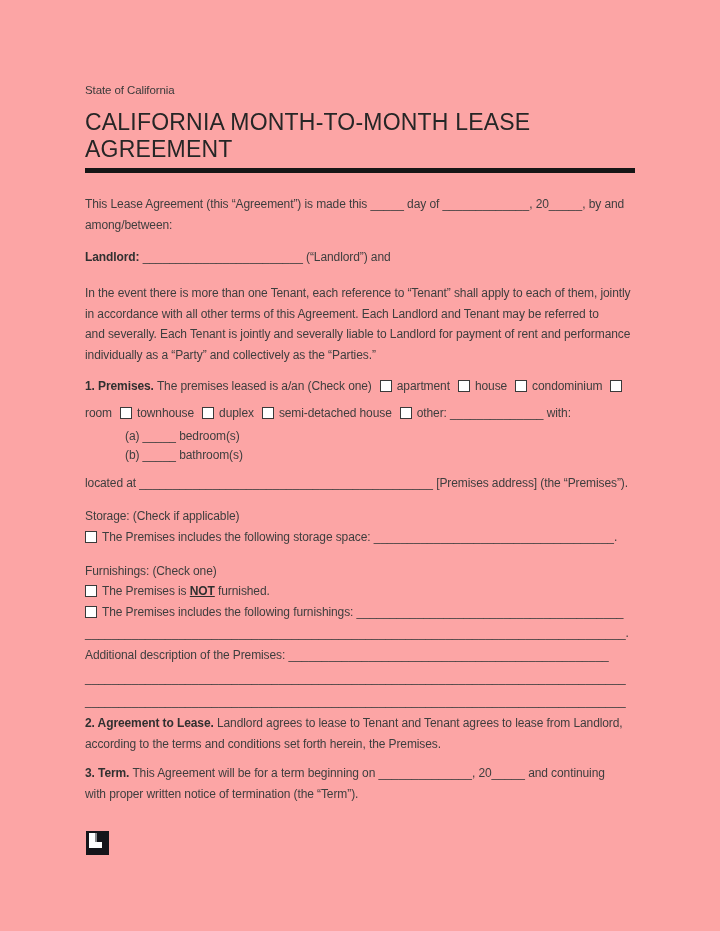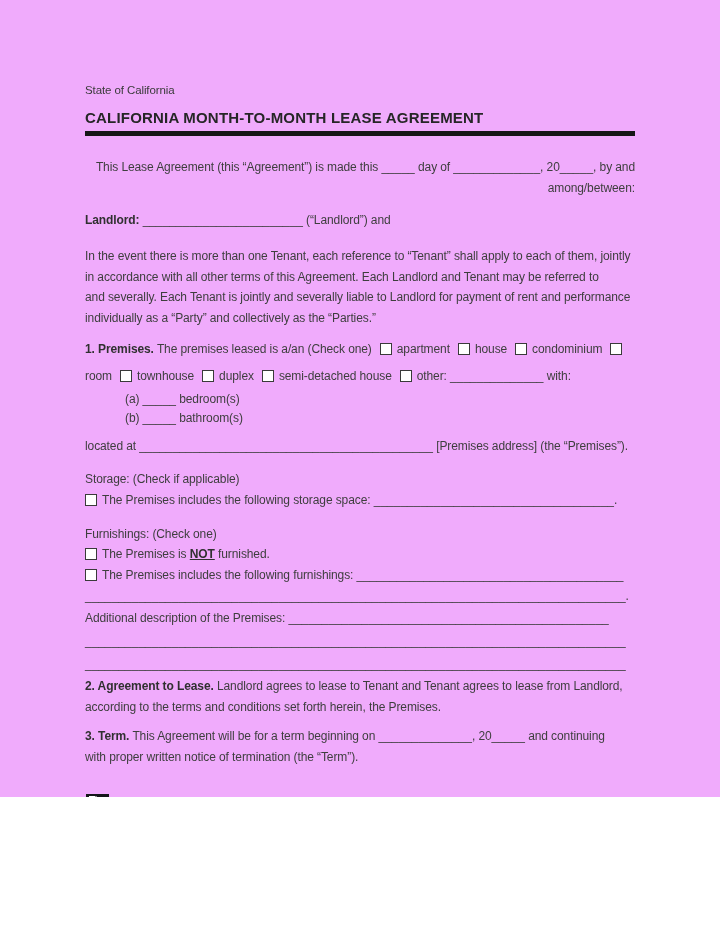--- a/index.html
+++ b/index.html
@@ -4,30 +4,30 @@
 <style>
   * { margin:0; padding:0; box-sizing:border-box; }
   html,body { background:#ffffff; }
   body {
     width:720px; height:931px;
     font-family:"Liberation Sans", sans-serif;
     color:#3e3e3e;
   }
   .page {
     position:relative;
-    width:720px; height:797px;
-    background:#f0abfc;
+    width:720px; height:931px;
+    background:#fca5a5;
     padding:84px 85px 0 85px;
     font-size:12px;
     letter-spacing:-0.1px;
     overflow:hidden;
   }
   .state { font-size:11.5px; color:#3a3a3a; margin-bottom:13px; }
   .title {
-    font-size:15px; font-weight:bold; color:#262626;
+    font-size:23px; font-weight:normal; color:#262626;
     letter-spacing:0.2px; margin-bottom:5px;
     font-family:"Liberation Sans", sans-serif;
   }
   .rule { height:5px; background:#161616; margin-bottom:21px; }
 
   .line { line-height:21px; white-space:nowrap; }
   .body-line { line-height:20.5px; white-space:nowrap; }
   .tall { line-height:27px; white-space:nowrap; }
   .row-line { line-height:19px; white-space:nowrap; padding-left:40px; }
 
@@ -40,21 +40,21 @@
     width:12px; height:12px;
     border:1.5px solid #3a3a3a;
     background:#fff;
     vertical-align:-2px;
     margin:0 5px 0 8px;
   }
   .cb.lead { margin-left:0; margin-right:5px; }
   .cb.tail { margin-right:0; }
   .cb.park { margin-left:16px; margin-right:9px; }
 
-  .mb-intro { margin-bottom:11px;text-align:right; }
+  .mb-intro { margin-bottom:11px; }
   .mb-landlord { margin-bottom:15px; }
   .mb-tenant { margin-bottom:12px; }
   .mb-joint { margin-bottom:8px; }
   .mt-located { margin-top:8px; margin-bottom:12px; }
   .mb-storage { margin-bottom:13px; }
   .mb-furn { }
   .add-line { line-height:23px; white-space:nowrap; }
   .mb-sec2 { margin-bottom:9px; }
   .logo-wrap { margin-top:27px; }
 </style>

